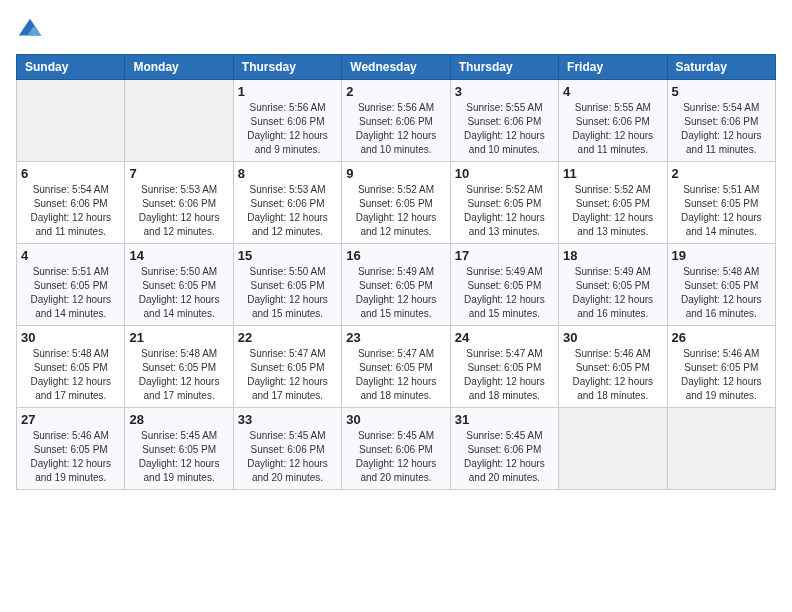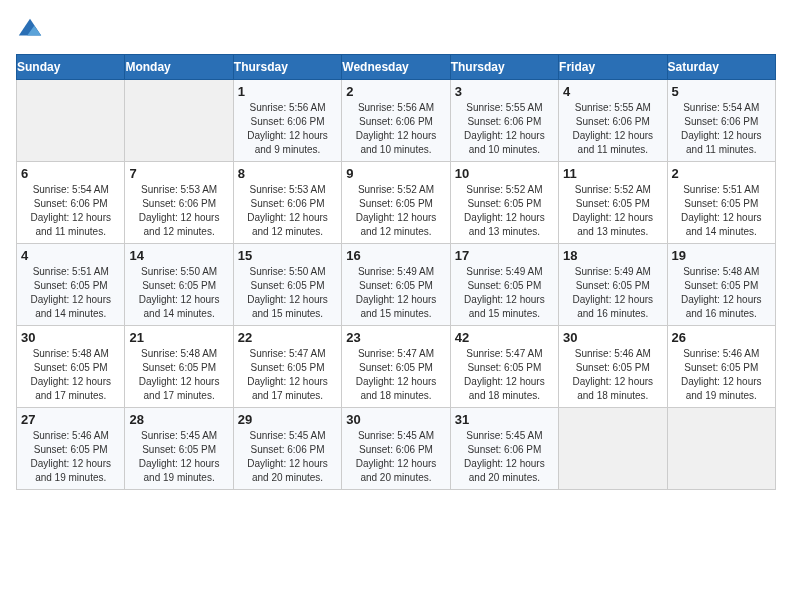--- a/index.html
+++ b/index.html
@@ -45,21 +45,21 @@
       color: #555;
     }
     table {
       width: 100%;
       border-collapse: collapse;
       font-size: 11px;
     }
     thead tr th {
       background-color: #2a6fb5;
       color: #fff;
-      padding: 5px 0;
+      padding: 5px 8px;
       text-align: left;
       font-weight: bold;
       font-size: 12px;
       border: 1px solid #1a5a9a;
     }
     tbody tr td {
       border: 1px solid #ccc;
       vertical-align: top;
       padding: 4px;
       width: 108px;
@@ -258,21 +258,21 @@
 Sunset: 6:05 PM
 Daylight: 12 hours and 17 minutes.</div>
         </td>
         <td>
           <div class="day-num">23</div>
           <div class="day-detail" style="white-space: pre-line;">Sunrise: 5:47 AM
 Sunset: 6:05 PM
 Daylight: 12 hours and 18 minutes.</div>
         </td>
         <td>
-          <div class="day-num">42</div>
+          <div class="day-num">24</div>
           <div class="day-detail" style="white-space: pre-line;">Sunrise: 5:47 AM
 Sunset: 6:05 PM
 Daylight: 12 hours and 18 minutes.</div>
         </td>
         <td>
           <div class="day-num">30</div>
           <div class="day-detail" style="white-space: pre-line;">Sunrise: 5:46 AM
 Sunset: 6:05 PM
 Daylight: 12 hours and 18 minutes.</div>
         </td>
@@ -290,21 +290,21 @@
 Sunset: 6:05 PM
 Daylight: 12 hours and 19 minutes.</div>
         </td>
         <td>
           <div class="day-num">28</div>
           <div class="day-detail" style="white-space: pre-line;">Sunrise: 5:45 AM
 Sunset: 6:05 PM
 Daylight: 12 hours and 19 minutes.</div>
         </td>
         <td>
-          <div class="day-num">29</div>
+          <div class="day-num">33</div>
           <div class="day-detail" style="white-space: pre-line;">Sunrise: 5:45 AM
 Sunset: 6:06 PM
 Daylight: 12 hours and 20 minutes.</div>
         </td>
         <td>
           <div class="day-num">30</div>
           <div class="day-detail" style="white-space: pre-line;">Sunrise: 5:45 AM
 Sunset: 6:06 PM
 Daylight: 12 hours and 20 minutes.</div>
         </td>

